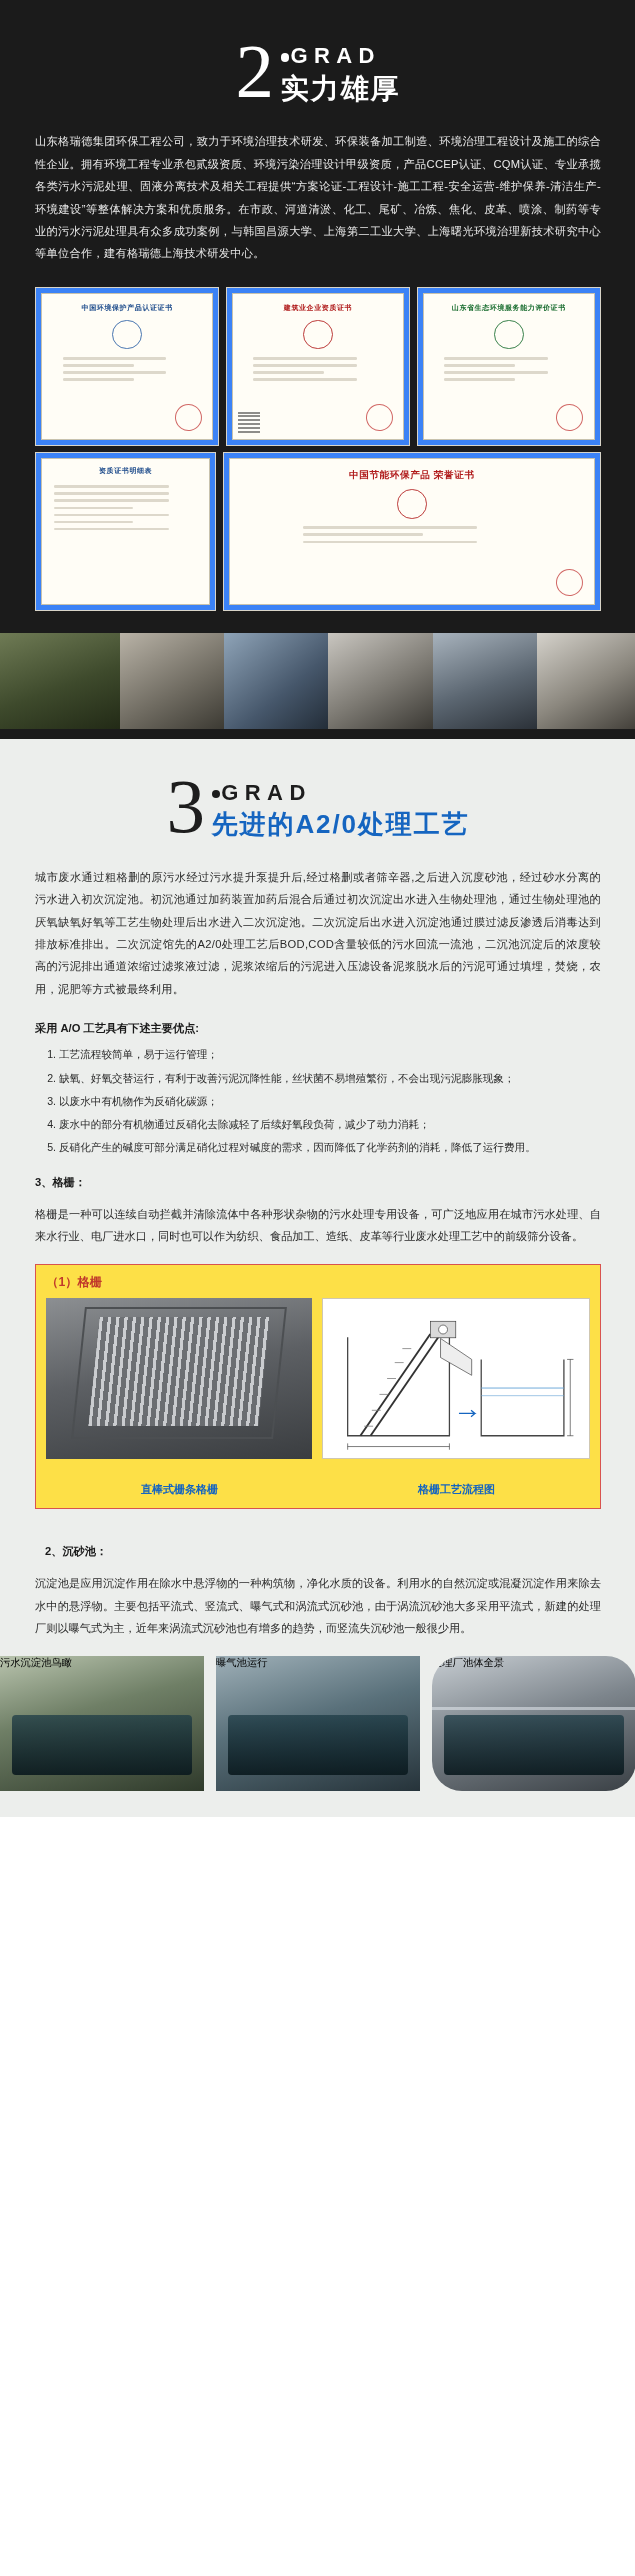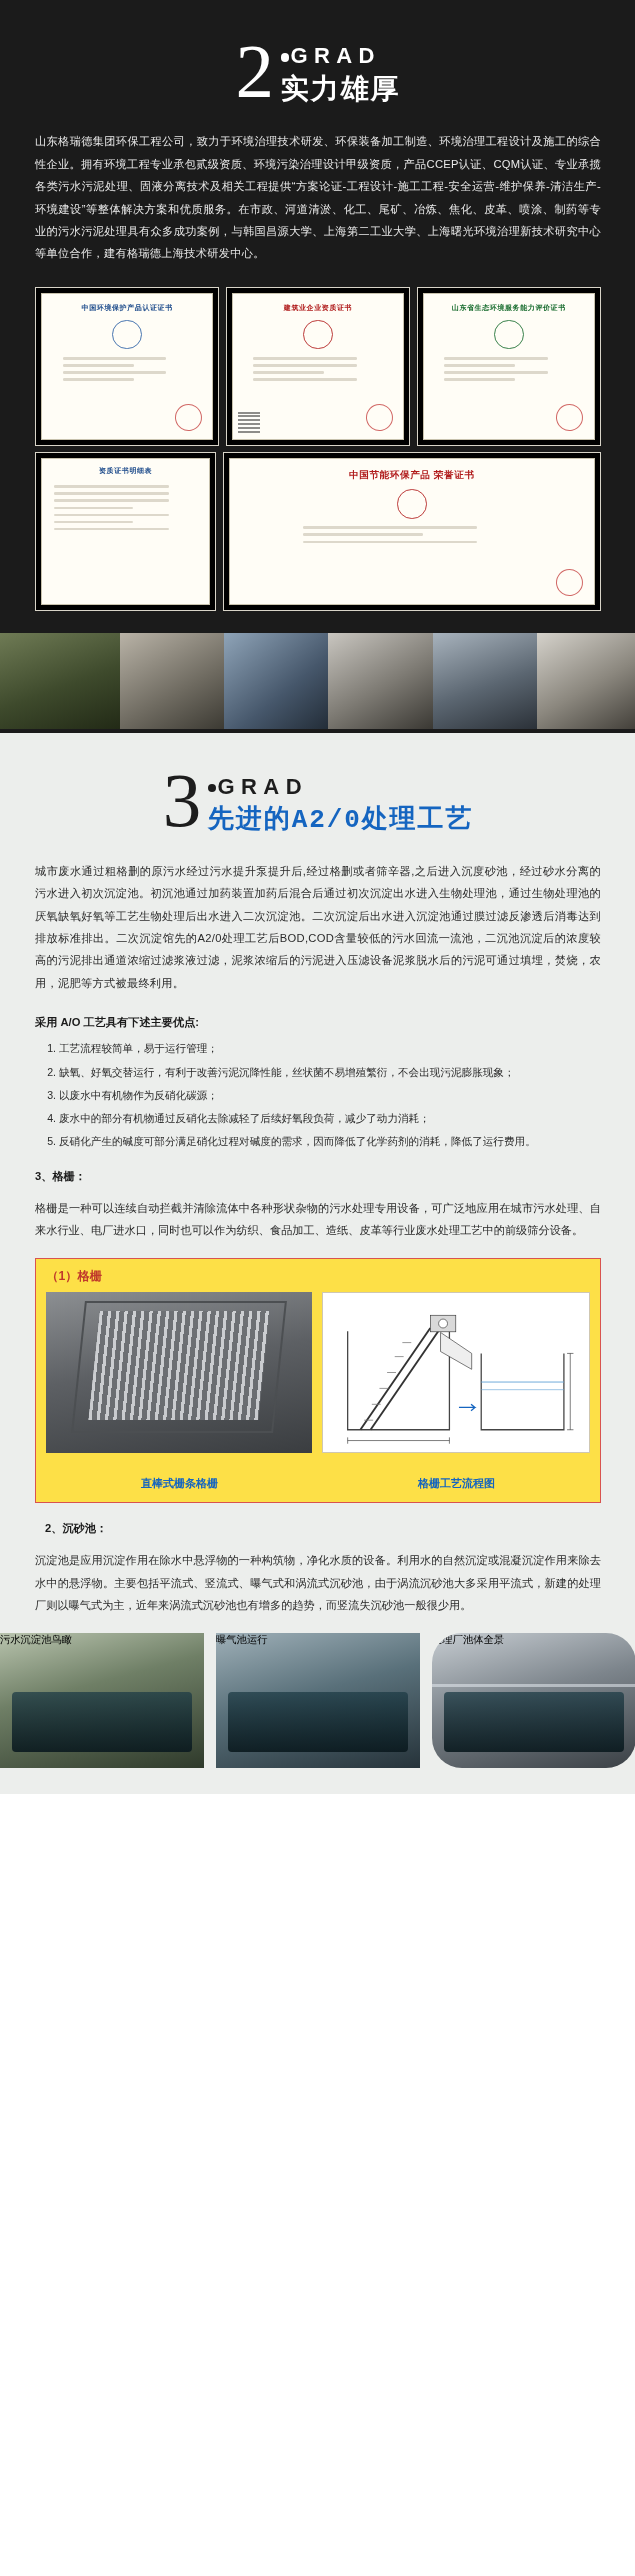--- a/index.html
+++ b/index.html
@@ -6,21 +6,21 @@
   body {
     width: 636px;
     font-family: "Liberation Sans", sans-serif;
     background: #ffffff;
   }
   .page { width: 636px; }
 
   
   .sec-dark {
     background: #1b1b1b;
-    padding: 39px 0 4px 0;
+    padding: 39px 0 10px 0;
     position: relative;
   }
   .heading-wrap {
     position: relative;
     text-align: center;
     margin-bottom: 26px;
   }
   .heading-num {
     font-family: "Liberation Serif", serif;
     font-size: 77px;
@@ -53,41 +53,40 @@
     position: relative;
     top: -1.3px;
     margin-right: 1.3px;
   }
   .heading-cn {
     font-size: 28px;
     color: #ffffff;
     font-weight: 700;
     letter-spacing: 1.9px;
     margin-top: 1.3px;
-    font-family: Liberation Mono, monospace;
   }
   .sec-dark .body-text {
     color: #e9e9e9;
     font-size: 11.2px;
     line-height: 2.0;
     padding: 0 35px;
     text-align: justify;
     letter-spacing: 0.3px;
   }
 
   
   .cert-row {
     display: flex;
     gap: 6.4px;
     padding: 0 35px;
     margin-top: 22px;
   }
   .cert {
     flex: 1;
-    background: #000000;
+    background: #3b82f6;
     border: 0.6px solid #d8d4c8;
     height: 159px;
     position: relative;
     overflow: hidden;
   }
   .cert.wide { flex: 1.04; }
   .cert-inner {
     position: absolute;
     inset: 5.1px;
     border: 0.6px solid #c8c2ad;
@@ -492,21 +491,21 @@
             <path d="M195 180 L220 180 L214 175 M220 180 L214 185" fill="none" stroke="#1565c0" stroke-width="2"></path>
           </svg>
         </div>
       </div>
       <div class="fig-captions">
         <div class="fig-cap">直棒式栅条格栅</div>
         <div class="fig-cap">格栅工艺流程图</div>
       </div>
     </div>
 
-    <h3 class="sub" style="margin-top:18px;padding-left:45px;">2、沉砂池：</h3>
+    <h3 class="sub" style="margin-top:35px;padding-left:45px;">2、沉砂池：</h3>
     <p class="sub-body">沉淀池是应用沉淀作用在除水中悬浮物的一种构筑物，净化水质的设备。利用水的自然沉淀或混凝沉淀作用来除去水中的悬浮物。主要包括平流式、竖流式、曝气式和涡流式沉砂池，由于涡流沉砂池大多采用平流式，新建的处理厂则以曝气式为主，近年来涡流式沉砂池也有增多的趋势，而竖流失沉砂池一般很少用。</p>
 
     <div class="bottom-photos">
       <div class="bp bp1">
         <div class="water"></div>
         <span class="ph-label">污水沉淀池鸟瞰</span>
       </div>
       <div class="bp bp2">
         <div class="water"></div>
         <span class="ph-label">曝气池运行</span>

